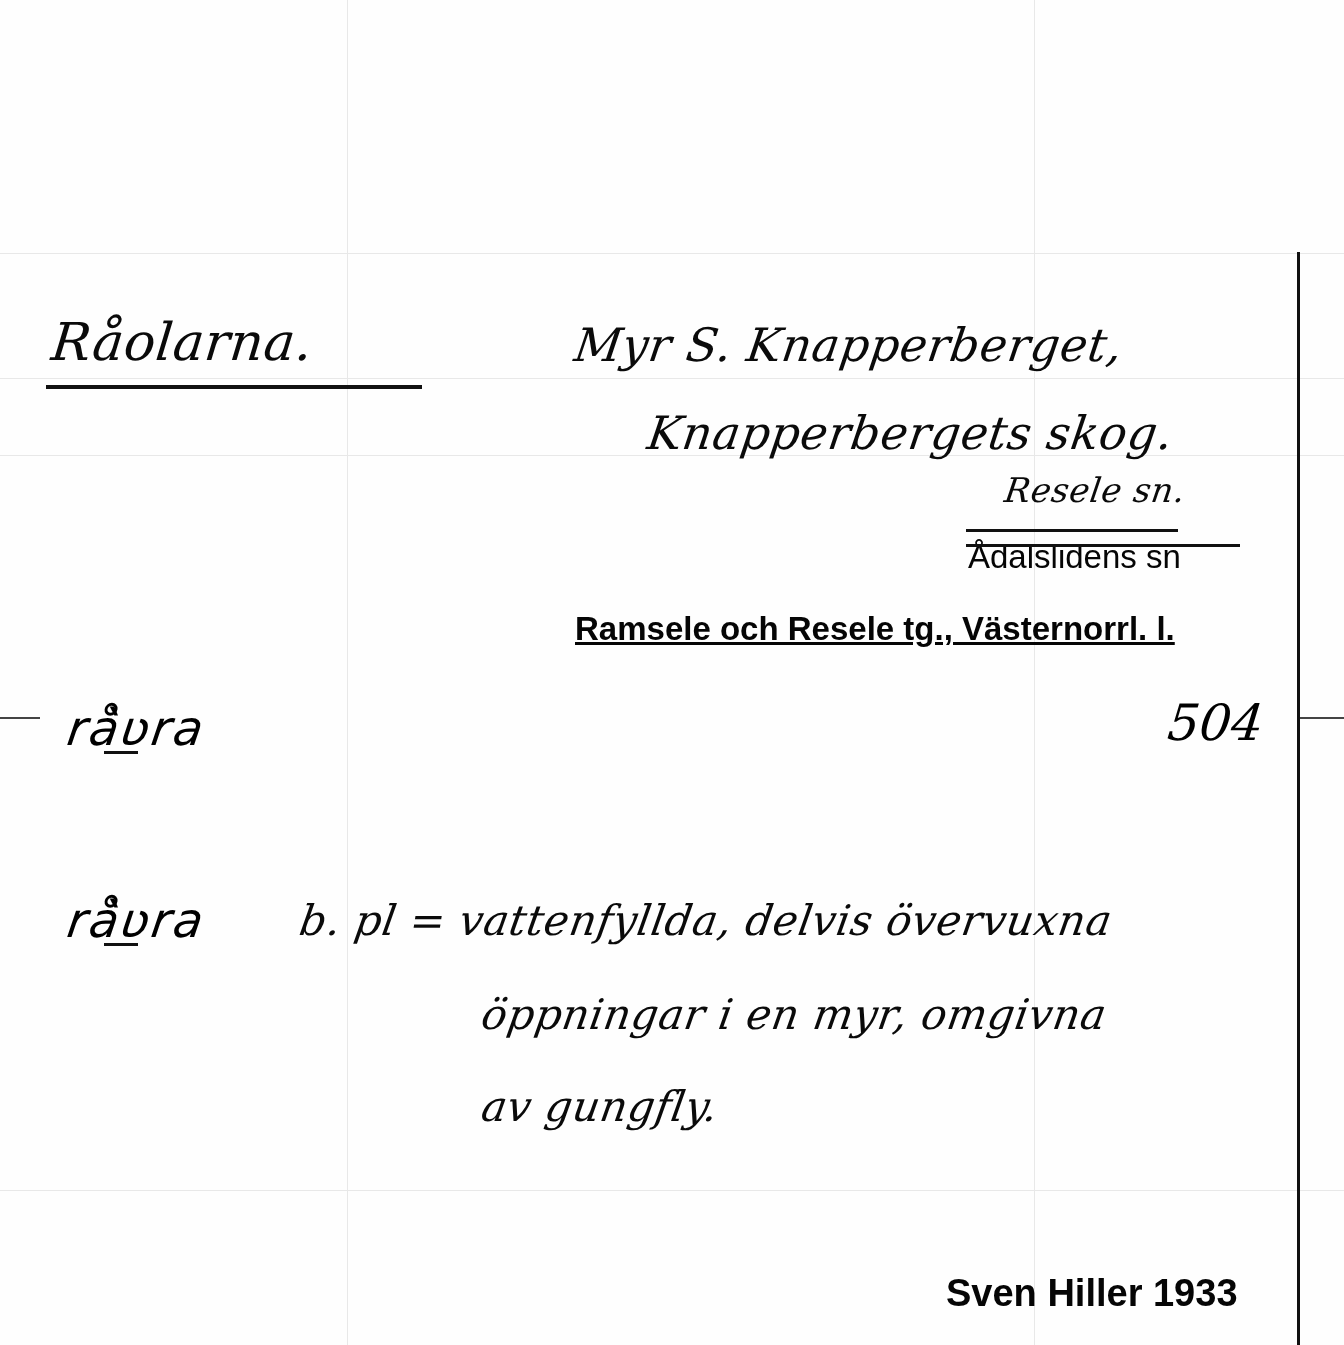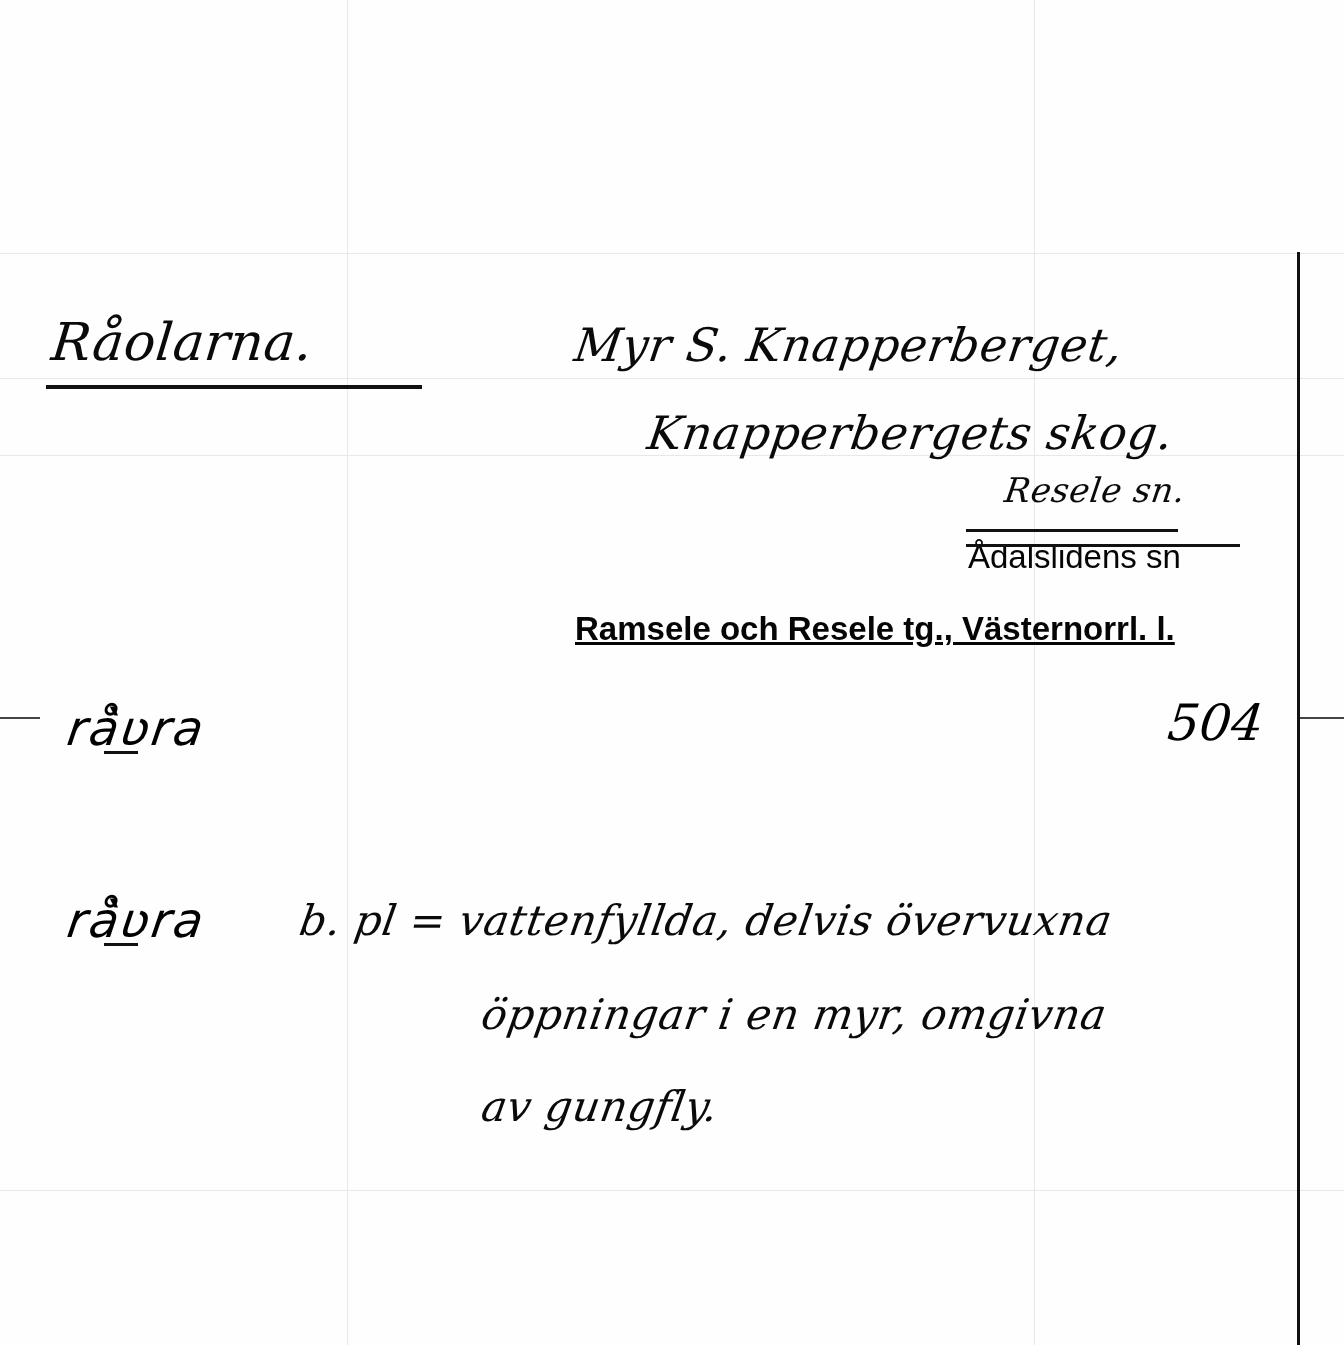--- a/index.html
+++ b/index.html
@@ -274,14 +274,15 @@
 
   <div id="lemma-main">rå̀ʋra</div>
   <div id="lemma-main-underline"></div>
 
   <div id="def-lemma">rå̀ʋra</div>
   <div id="def-lemma-underline"></div>
   <div id="def-line1" class="hand">b. pl = vattenfyllda, delvis övervuxna</div>
   <div id="def-line2" class="hand">öppningar i en myr, omgivna</div>
   <div id="def-line3" class="hand">av gungfly.</div>
 
+  <div id="signature" class="print">Sven Hiller 1933</div>
 
 </div>
 
 </body></html>

